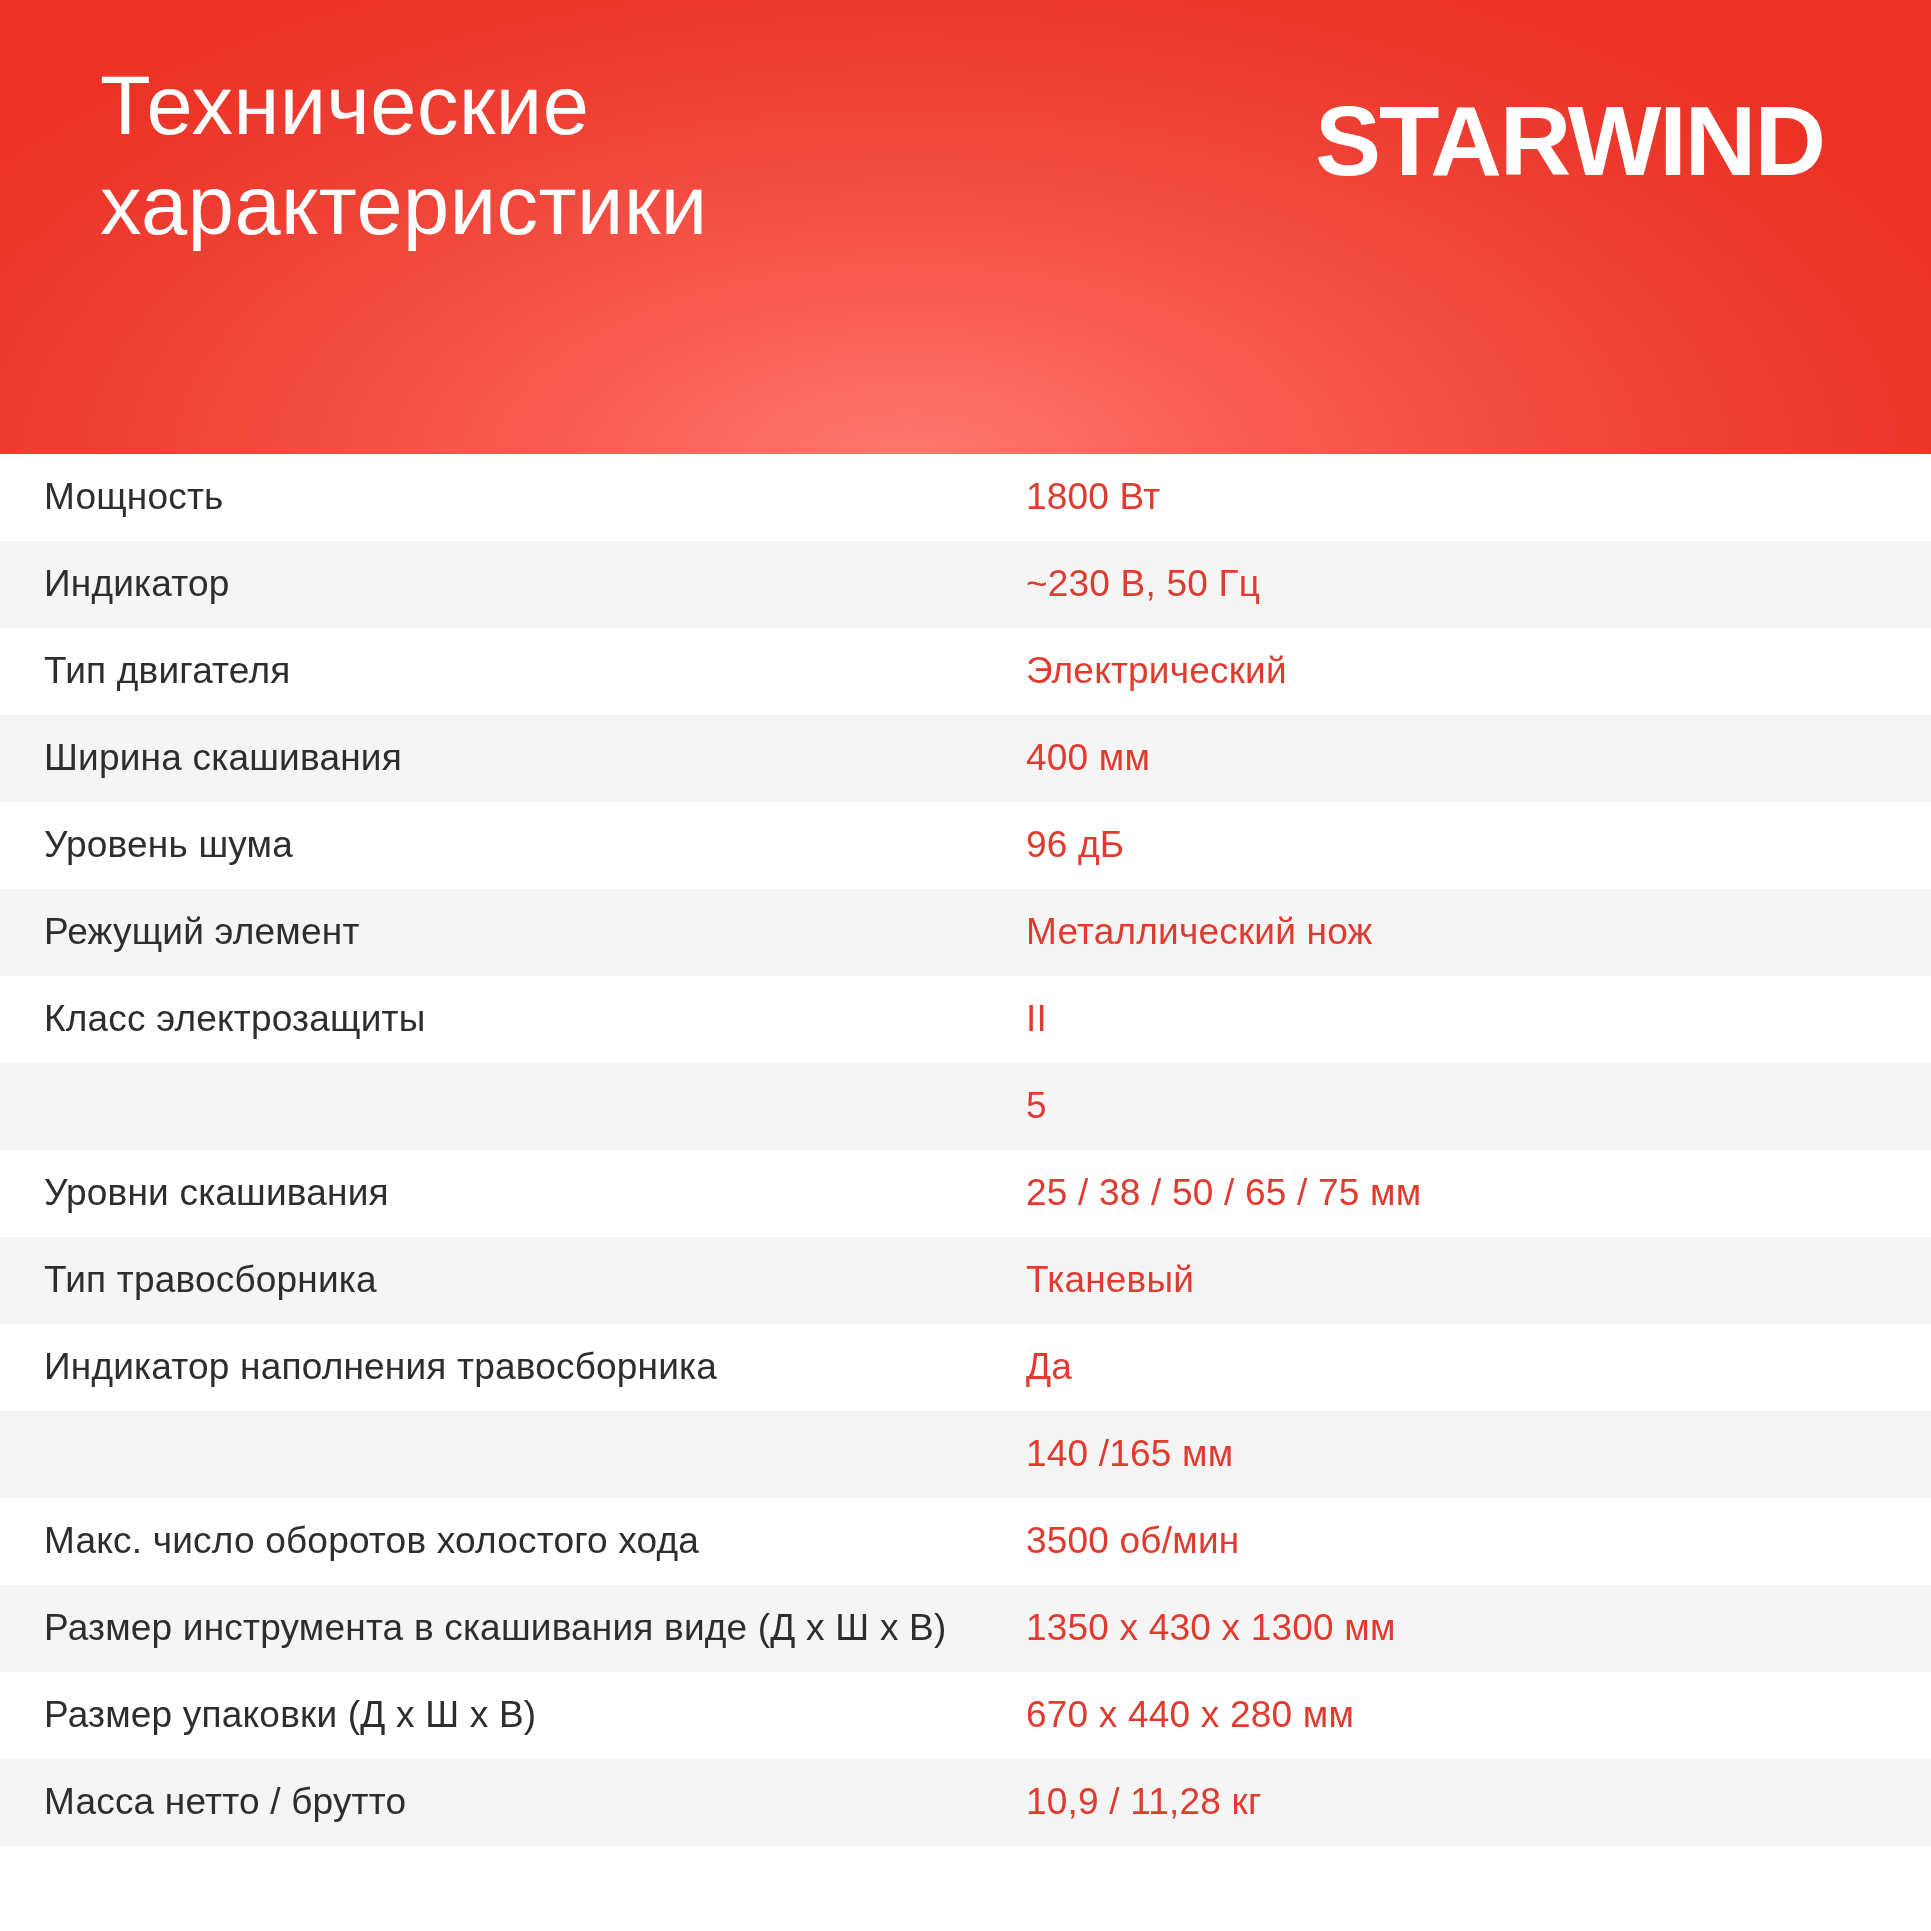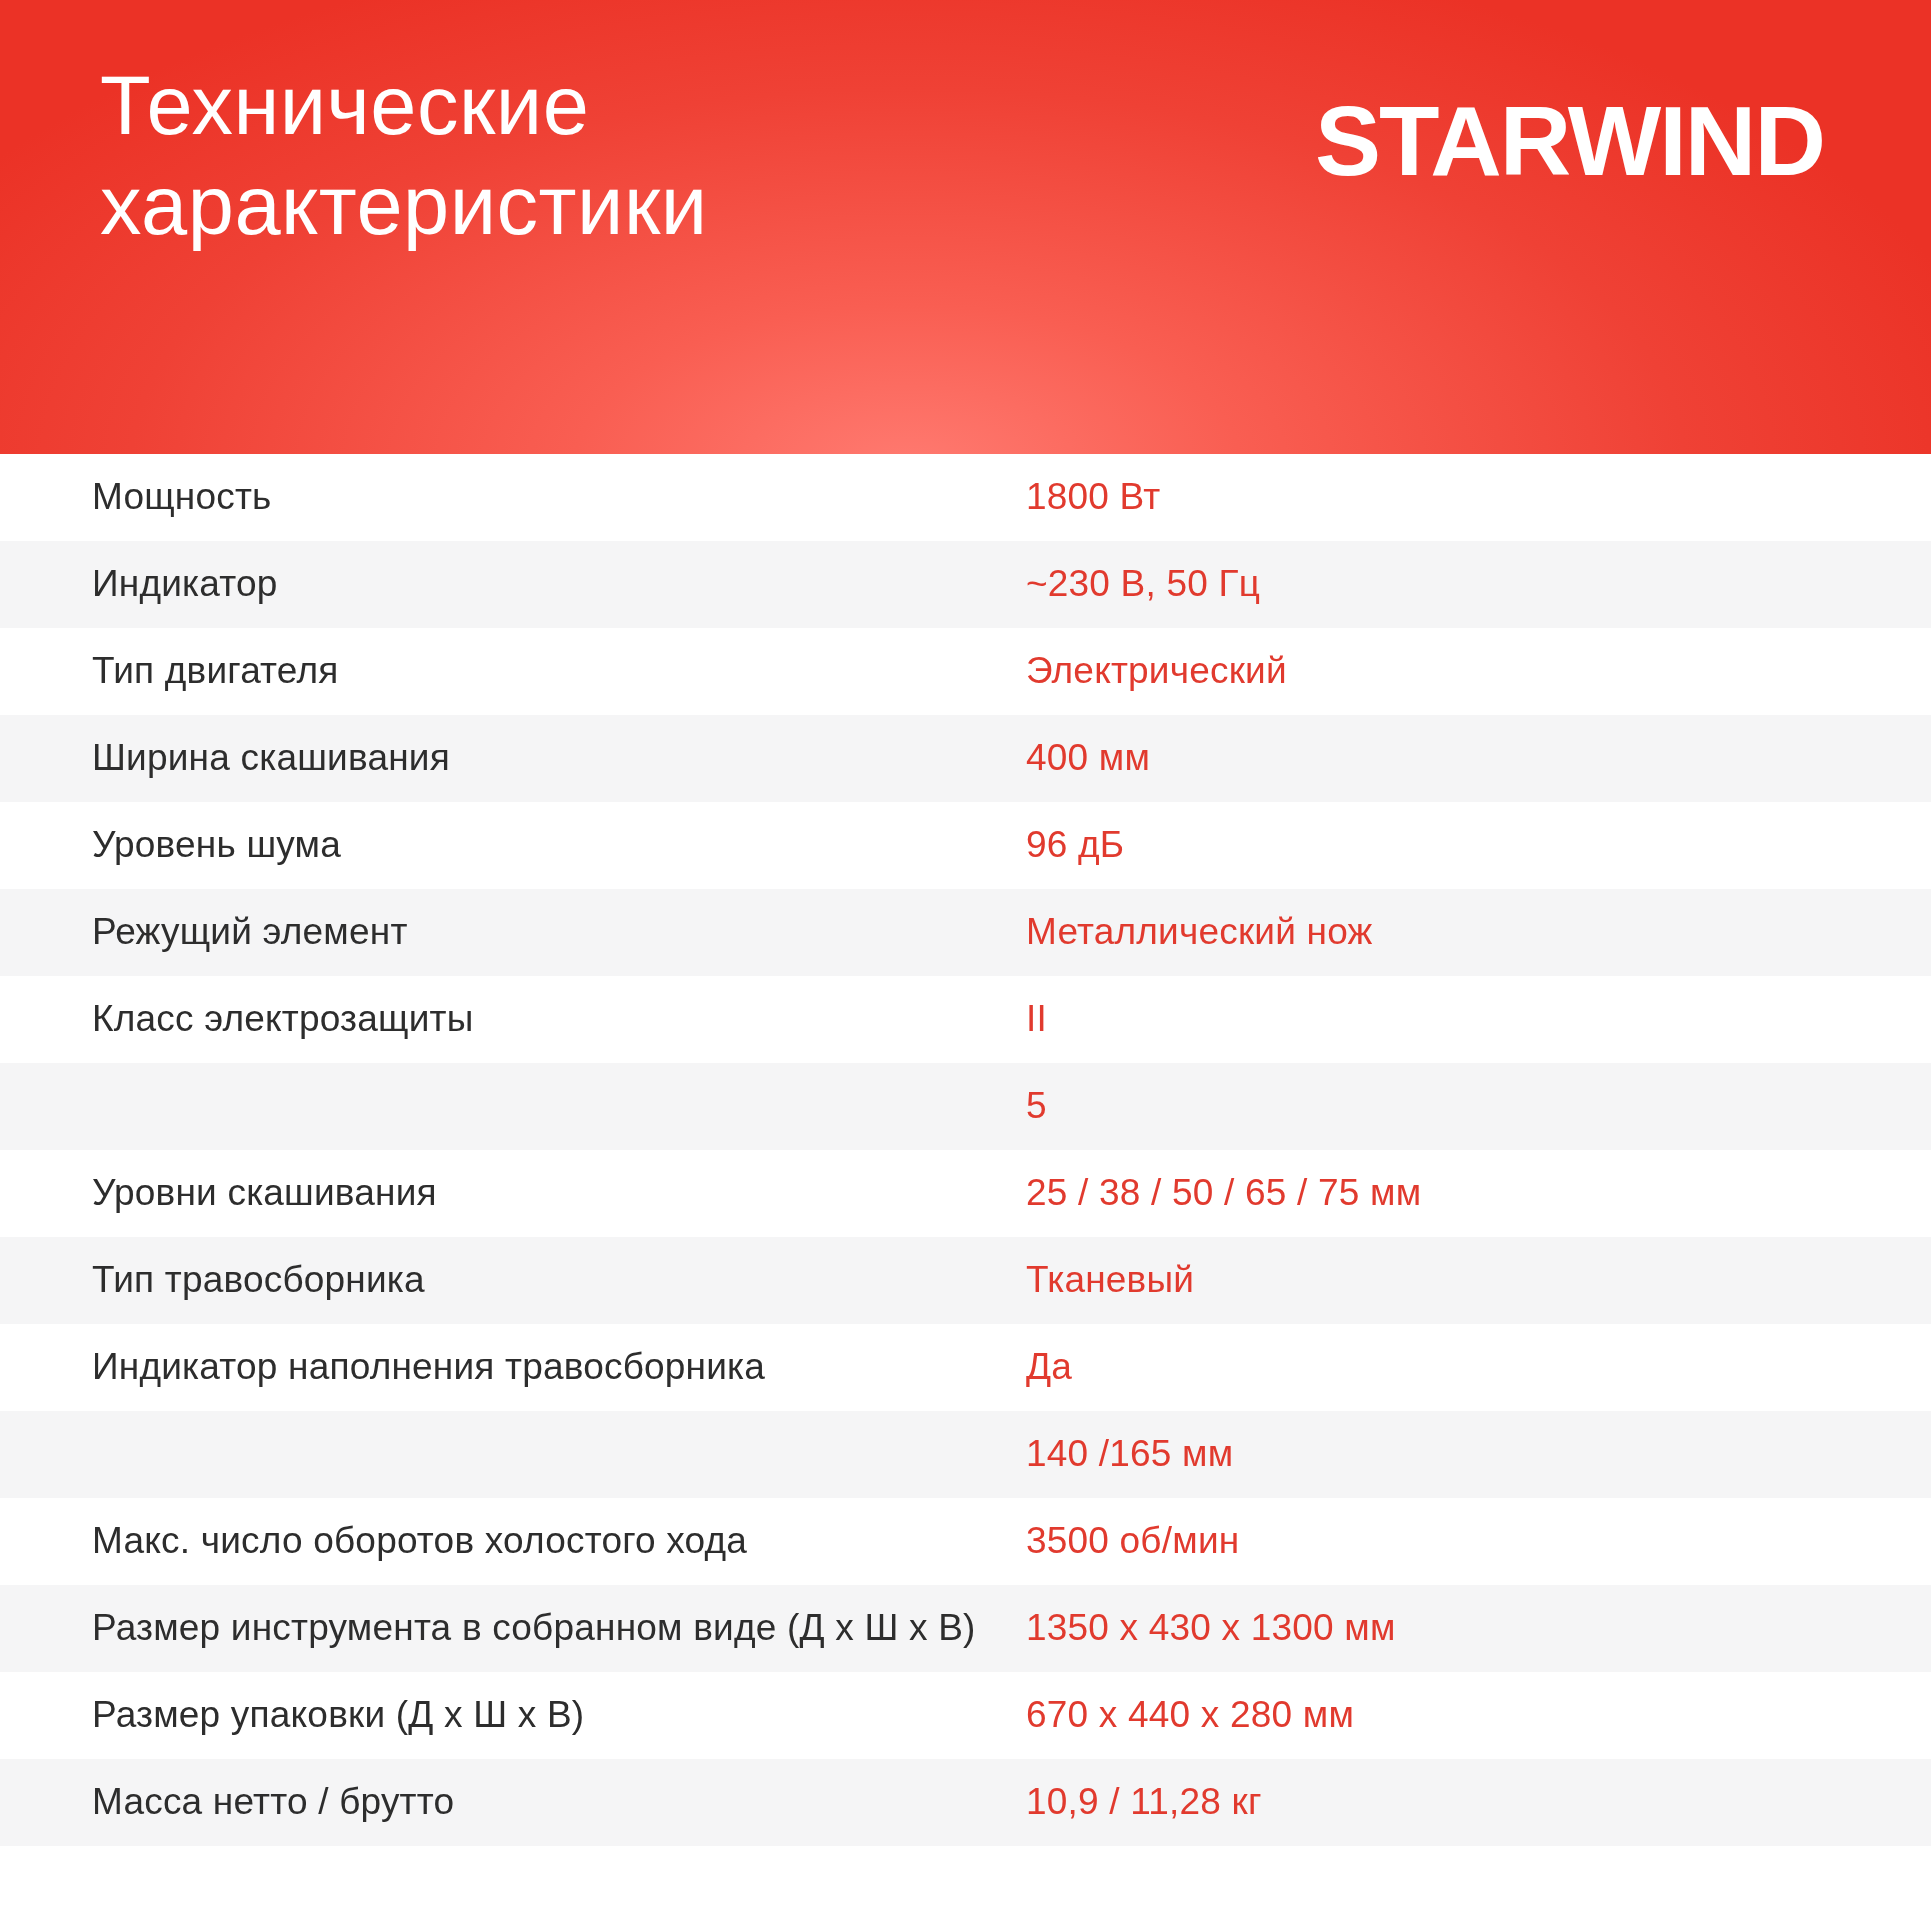--- a/index.html
+++ b/index.html
@@ -47,21 +47,21 @@
   .row {
     position: relative;
     height: 87px;
     display: flex;
     align-items: center;
     background: var(--row-bg, #ffffff);
   }
   .row:nth-child(even) { background: var(--row-alt-bg, #f5f5f6); }
   .cell { font-size: 37px; line-height: 1.15; }
   .label {
-    margin-left: 92px;
+    margin-left: 44px;
     padding-right: 39px;
     color: var(--label-color, #2d2d2d);
     letter-spacing: 0.2px;
   }
   .value {
     position: absolute;
     left: 1026px; right: 58px;
     color: var(--value-color, #e13a2e);
     letter-spacing: 0.2px;
   }
@@ -137,21 +137,21 @@
       <div class="row">
         <div class="cell value">140 /165 мм</div>
       </div>
 
       <div class="row">
         <div class="cell label">Макс. число оборотов холостого хода</div>
         <div class="cell value">3500 об/мин</div>
       </div>
 
       <div class="row">
-        <div class="cell label">Размер инструмента в собранном виде (Д х Ш х В)</div>
+        <div class="cell label">Размер инструмента в скашивания виде (Д х Ш х В)</div>
         <div class="cell value">1350 х 430 х 1300 мм</div>
       </div>
 
       <div class="row">
         <div class="cell label">Размер упаковки (Д х Ш х В)</div>
         <div class="cell value">670 х 440 х 280 мм</div>
       </div>
 
       <div class="row">
         <div class="cell label">Масса нетто / брутто</div>

